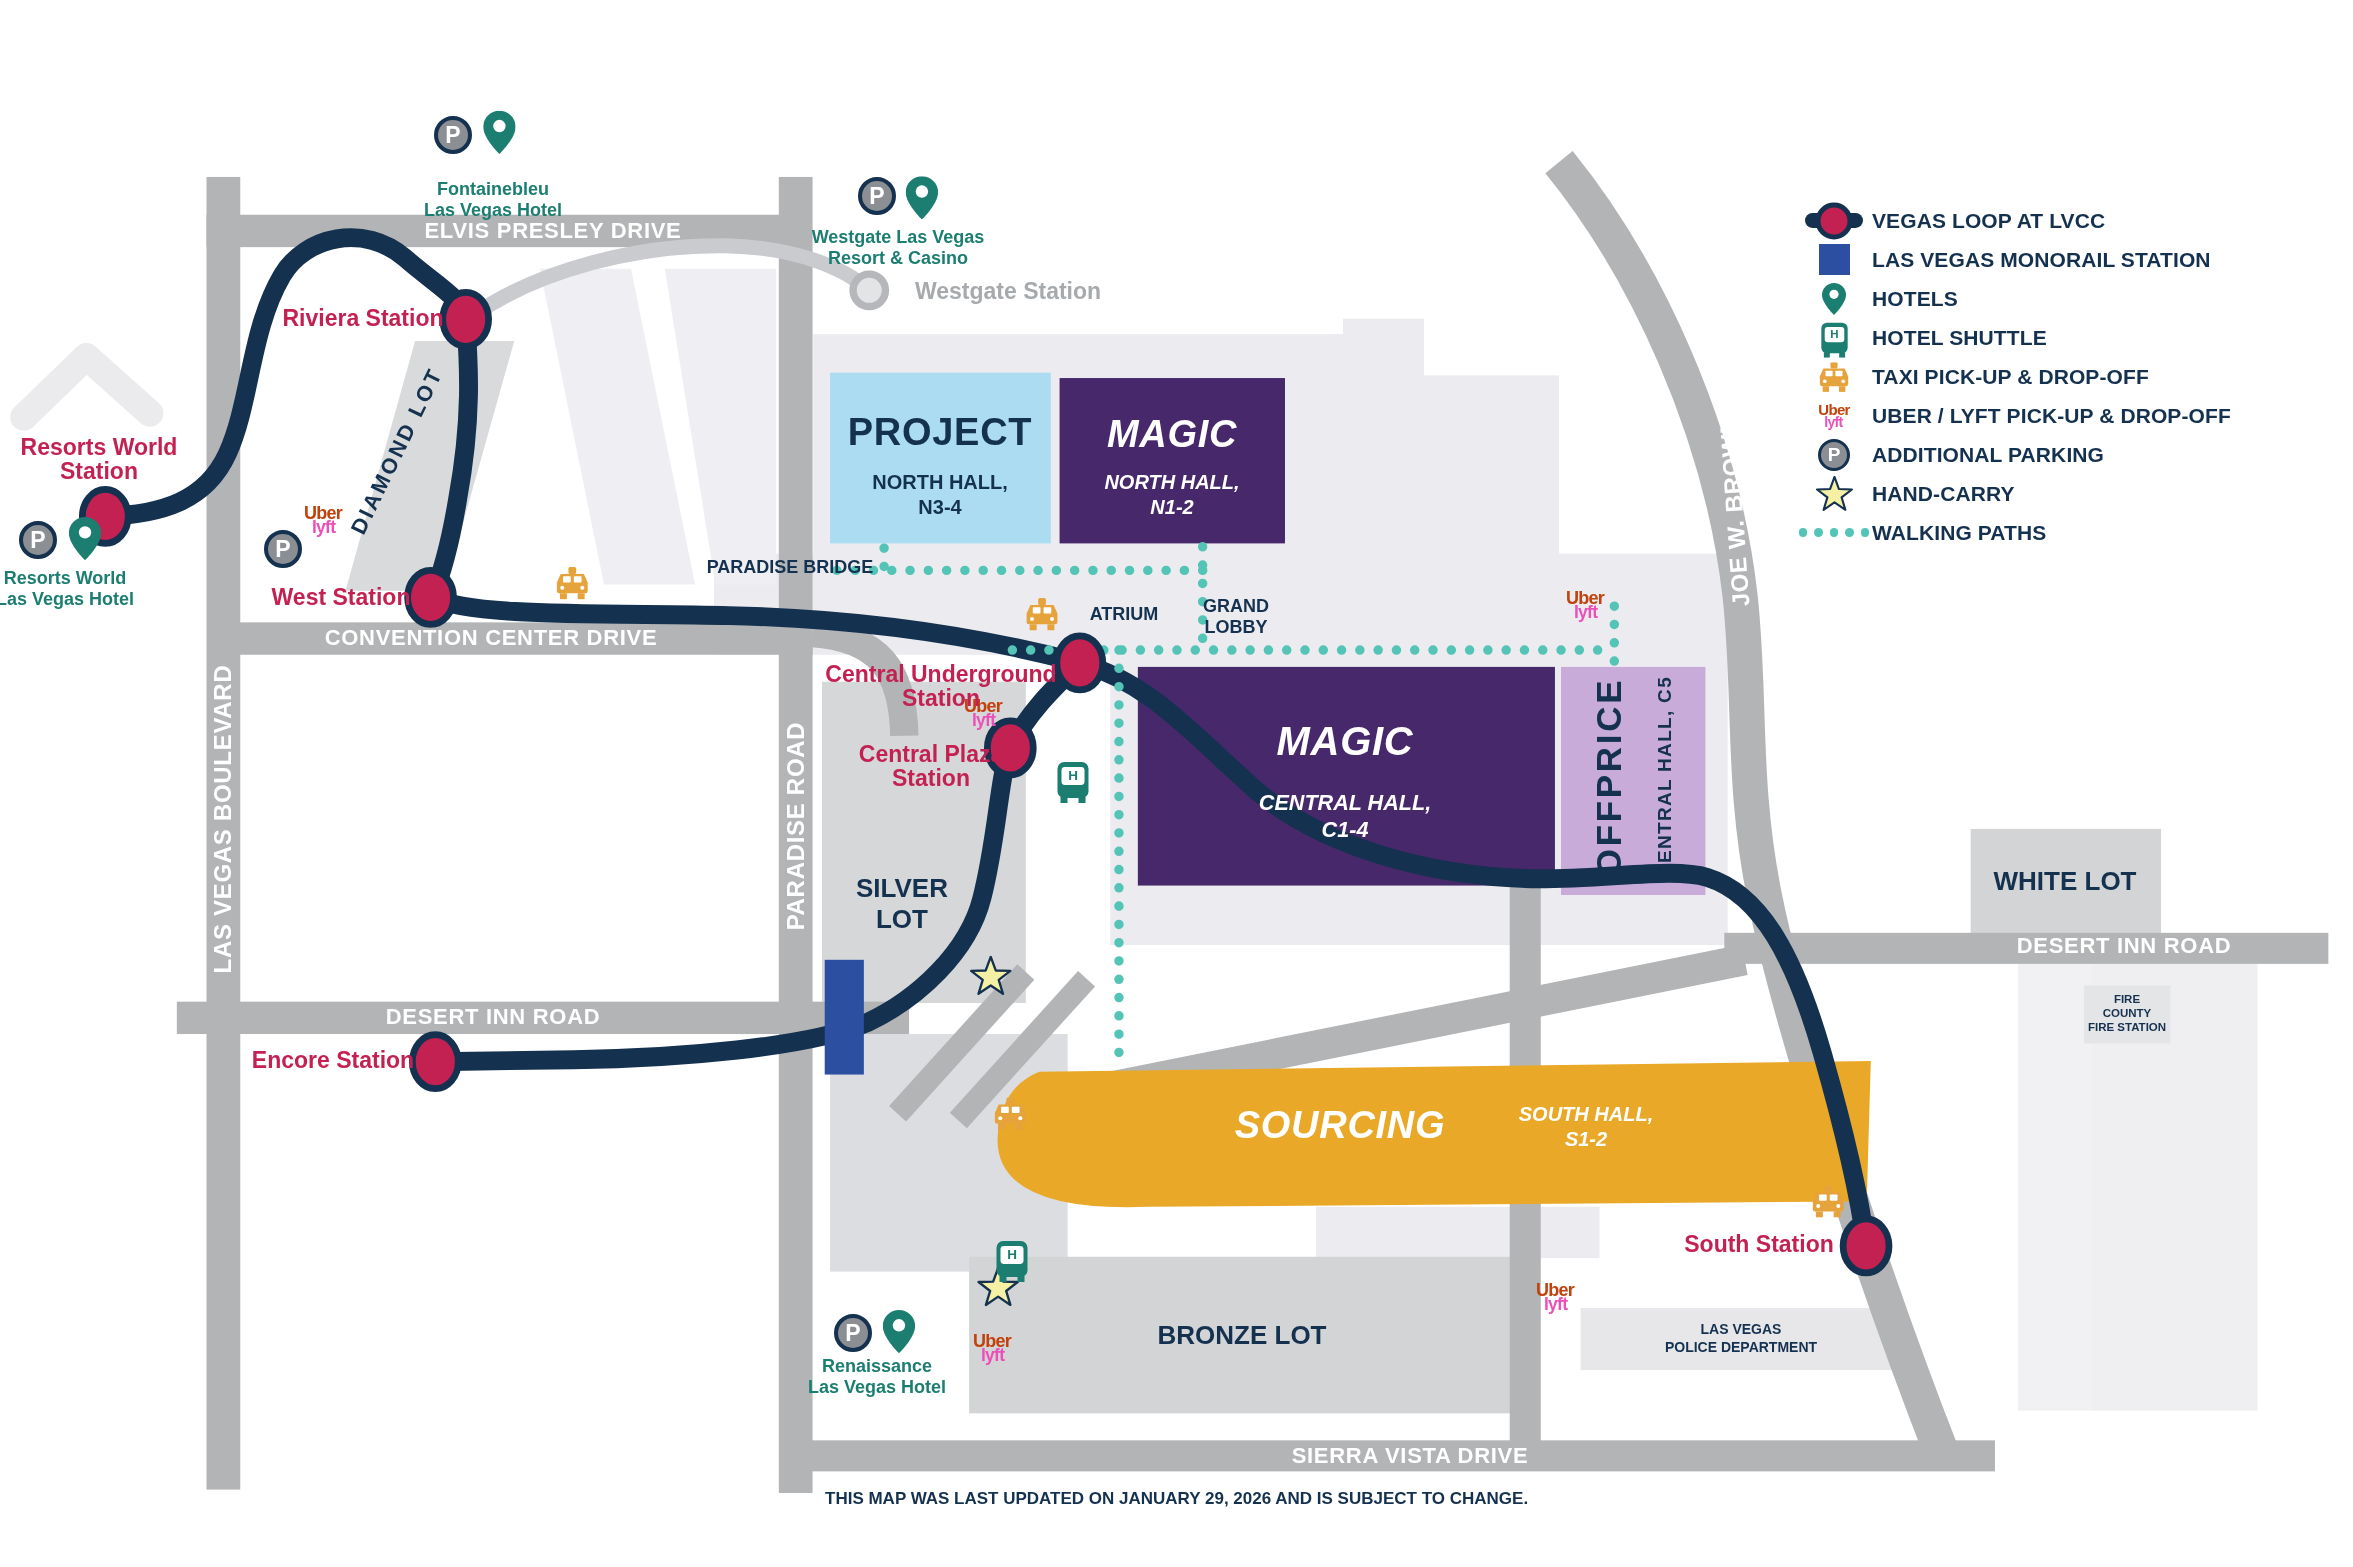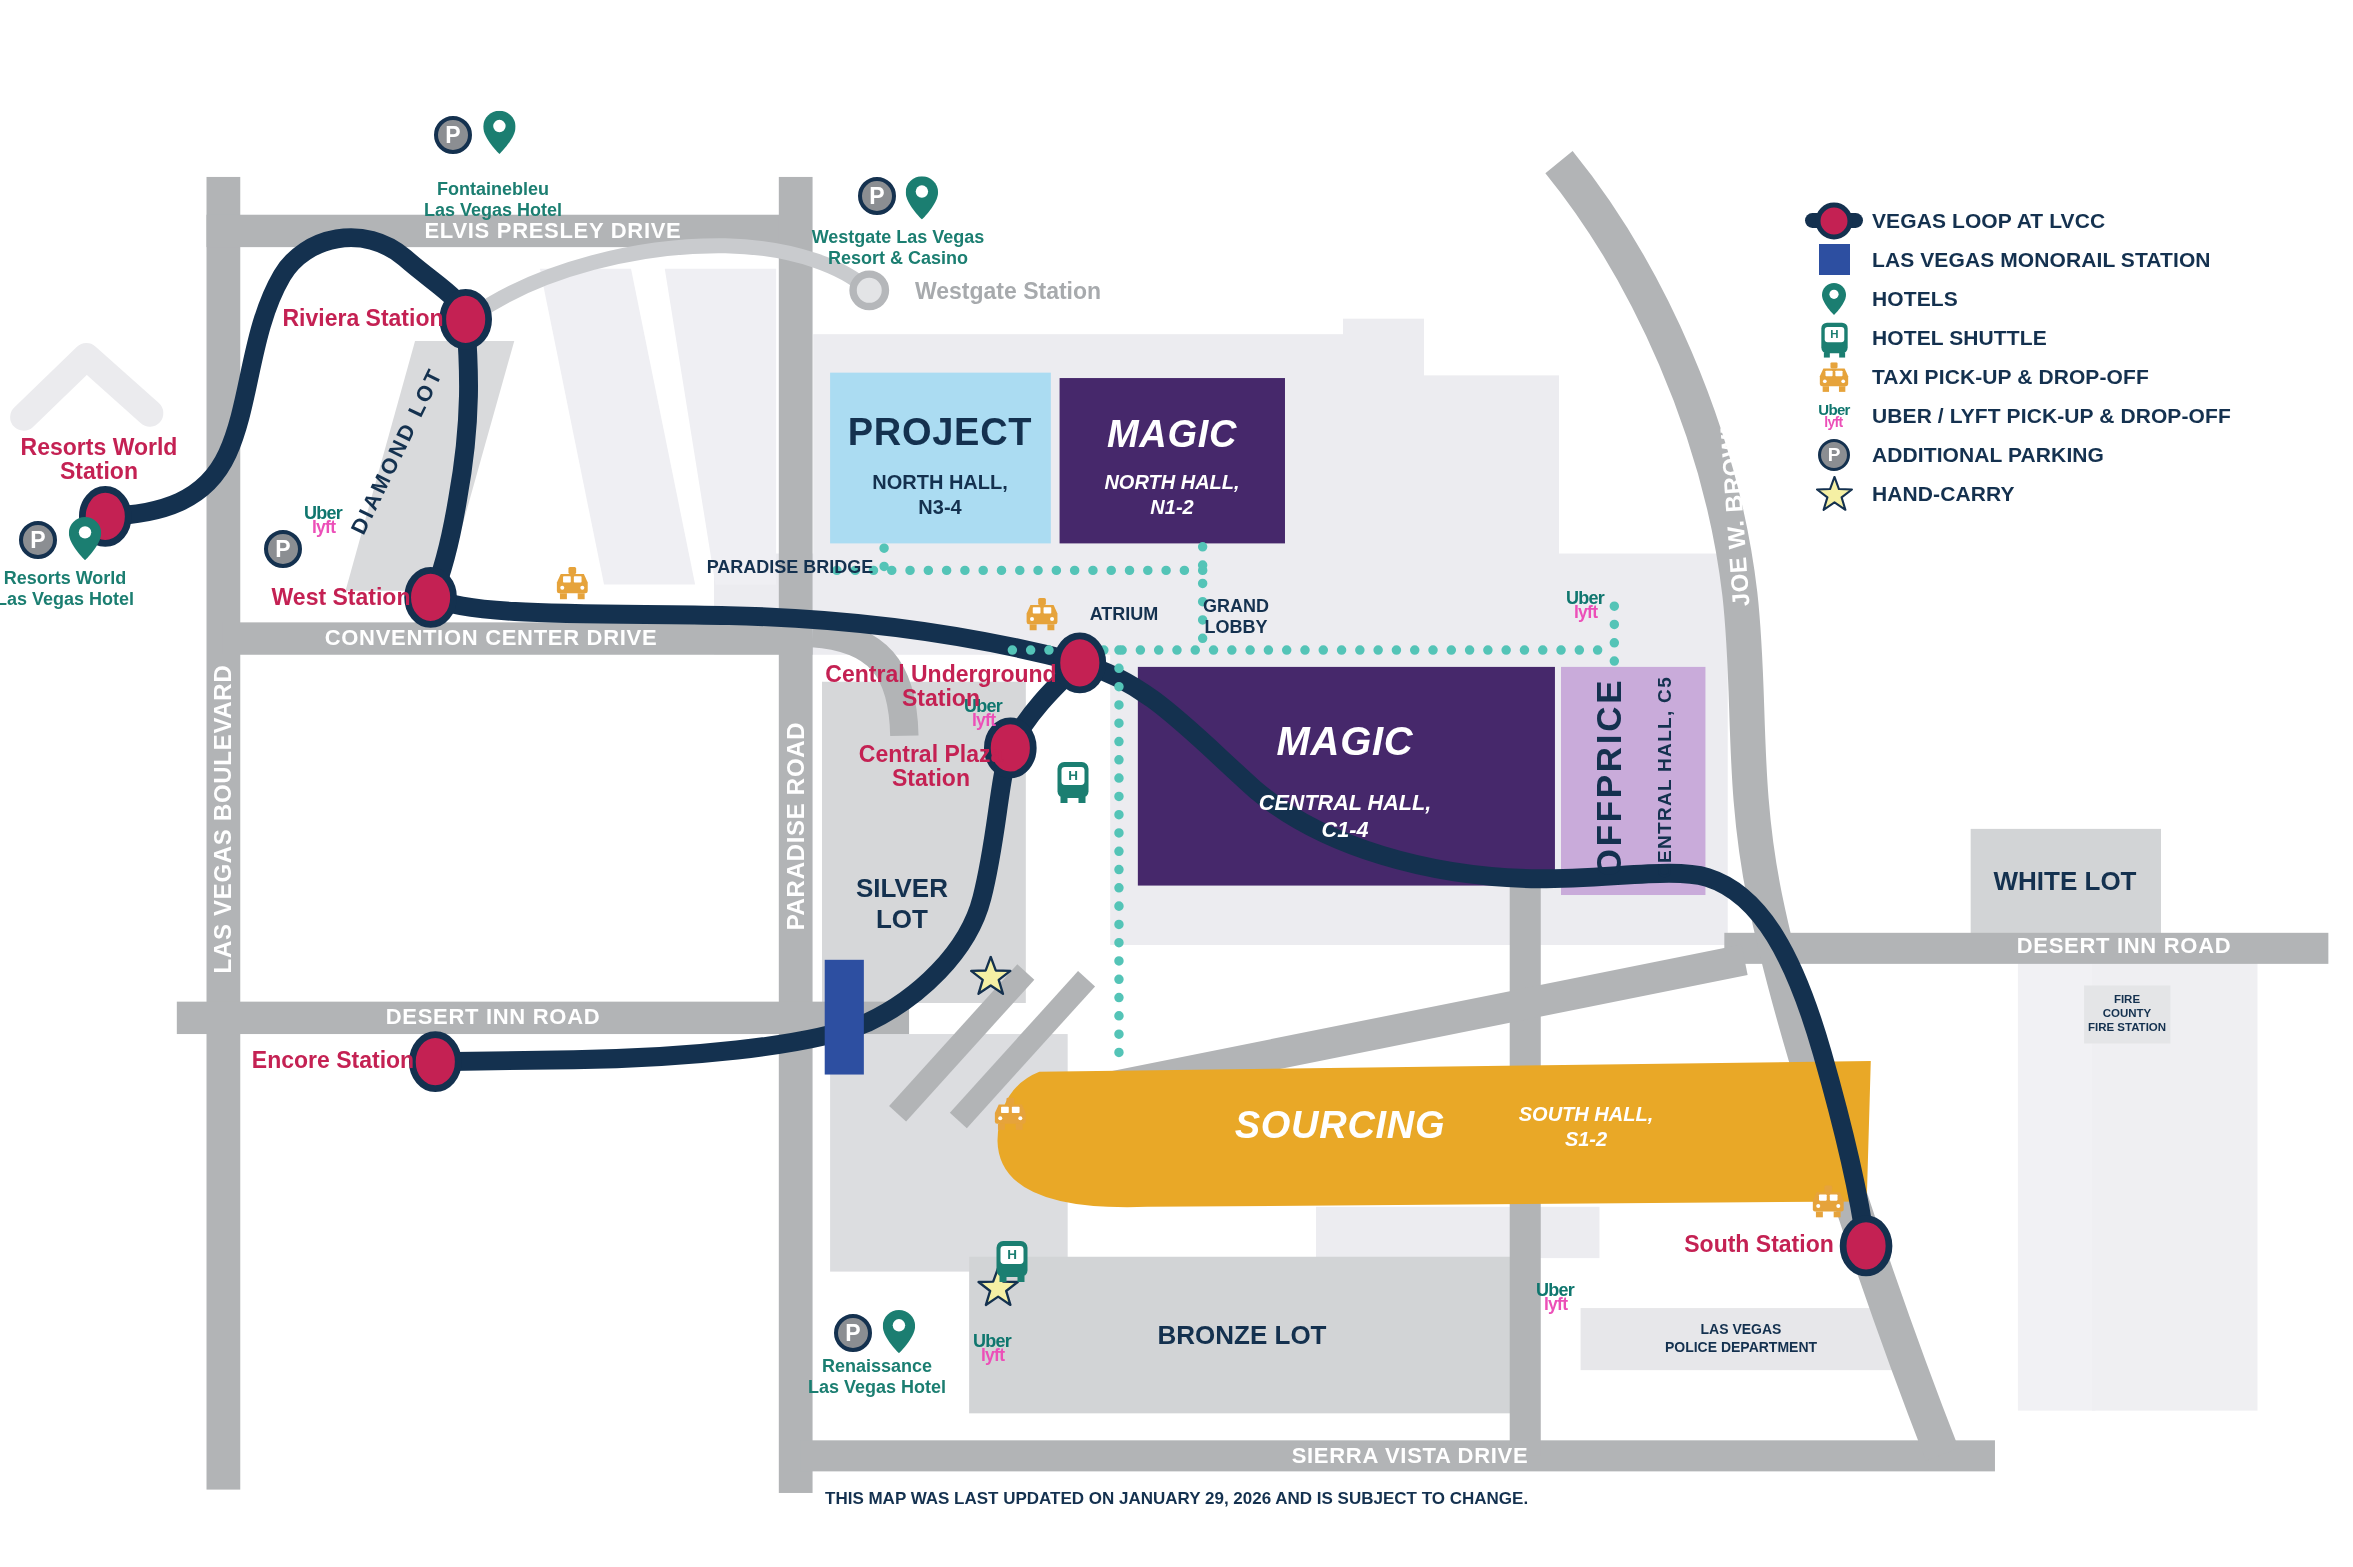--- a/index.html
+++ b/index.html
@@ -19,21 +19,21 @@
   .white{color:#fff;font-style:italic;}
   .picon{width:38px;height:38px;border-radius:50%;background:#8b8e92;border:4.7px solid #14314f;
          color:#fff;font-weight:700;font-size:23px;display:flex;align-items:center;justify-content:center;box-sizing:border-box;}
   .picon.sm{width:32px;height:32px;border-width:3.4px;font-size:19px;}
   .bus{width:31px;height:36px;background:#1b7e71;border-radius:6.7px;position:relative;}
   .bus::before,.bus::after{content:"";position:absolute;bottom:-4.7px;width:6.7px;height:6px;background:#1b7e71;}
   .bus::before{left:3.4px;} .bus::after{right:3.4px;}
   .bus .win{position:absolute;left:4px;right:4px;top:5.4px;height:17.5px;background:#fff;border-radius:3.4px;
             color:#1b7e71;font-weight:700;text-align:center;font-size:13.5px;line-height:17.5px;}
   .uberlyft{display:flex;flex-direction:column;align-items:flex-start;line-height:1;}
-  .uberlyft .ub{font-weight:700;font-size:18px;color:#0f766e;letter-spacing:-0.7px;}
+  .uberlyft .ub{font-weight:700;font-size:18px;color:#c2410c;letter-spacing:-0.7px;}
   .uberlyft .ly{font-weight:700;font-size:17.5px;color:#ec4fb8;margin:-2.7px 0 0 8px;letter-spacing:-0.7px;}
   .uberlyft.mini .ub{font-size:15px;} .uberlyft.mini .ly{font-size:14px;margin-left:6px;}
   
   .legend{position:absolute;left:1796px;top:201px;width:547px;}
   .lg-row{display:flex;align-items:center;height:39px;}
   .lg-ic{width:76px;display:flex;align-items:center;justify-content:center;flex:0 0 76px;}
   .lg-label{color:#14314f;font-weight:700;font-size:21px;letter-spacing:0.1px;white-space:nowrap;}
   .lg-loop{position:relative;width:58px;height:15px;background:#14314f;border-radius:7.4px;}
   .lg-loop i{position:absolute;left:50%;top:50%;transform:translate(-50%,-50%);width:27px;height:27px;
              background:#c42153;border:5.4px solid #14314f;border-radius:50%;}
@@ -359,18 +359,30 @@
       <span class="lg-label">ADDITIONAL PARKING</span>
     </div>
     <div class="lg-row">
       <span class="lg-ic">
         <svg width="39" height="36" viewBox="0 0 40 38">
             <use href="#star"></use>
           </svg>
         </span>
       <span class="lg-label">HAND-CARRY</span>
     </div>
+    <div class="lg-row">
+      <span class="lg-ic">
+        <span class="lg-dots">
+            <i></i>
+            <i></i>
+            <i></i>
+            <i></i>
+            <i></i>
+          </span>
+        </span>
+      <span class="lg-label">WALKING PATHS</span>
+    </div>
   </div>
 
   <div class="footer-note">THIS MAP WAS LAST UPDATED ON JANUARY 29, 2026 AND IS SUBJECT TO CHANGE.</div>
 
 </div>
 
 
 </body></html>

